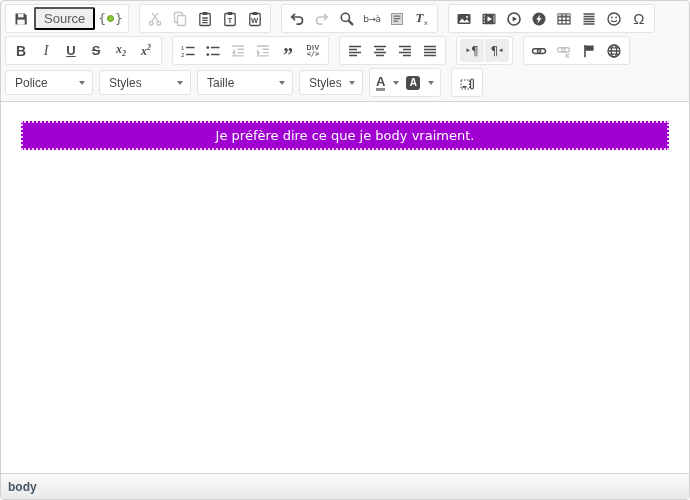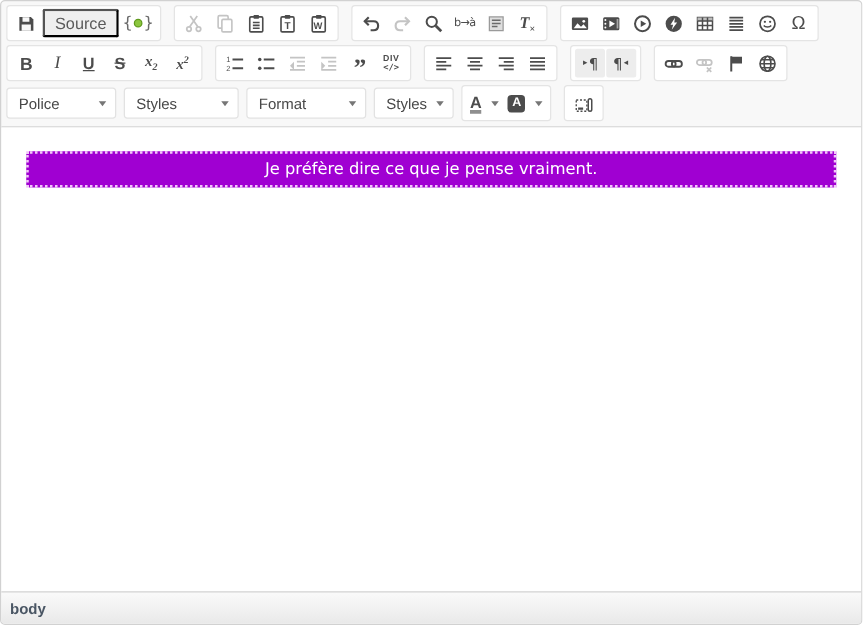--- a/index.html
+++ b/index.html
@@ -415,21 +415,21 @@
     <div class="tb-row">
       <div class="dd" style="width:88px">
         <span>Police</span>
         <span class="caret"></span>
       </div>
       <div class="dd" style="width:92px">
         <span>Styles</span>
         <span class="caret"></span>
       </div>
       <div class="dd" style="width:96px">
-        <span>Format</span>
+        <span>Taille</span>
         <span class="caret"></span>
       </div>
       <div class="dd" style="width:64px">
         <span>Styles</span>
         <span class="caret"></span>
       </div>
 
       <div class="tb-group">
         <button class="tb-btn color-btn">
           <span class="a-under">A</span>
@@ -449,20 +449,20 @@
                 <rect x="3.5" y="11" width="4" height="1.8" fill="currentColor"></rect>
                 <rect x="11.6" y="4" width="2.8" height="10" rx="1.4" fill="none" stroke="currentColor" stroke-width="1.2"></rect>
               </svg>
           </span>
         </button>
       </div>
     </div>
   </div>
 
   <div class="content">
-    <div class="hl-par" style="background: rgb(160, 0, 210); color: rgb(255, 255, 255);">Je préfère dire ce que je pense vraiment.</div>
+    <div class="hl-par" style="background: rgb(160, 0, 210); color: rgb(255, 255, 255);">Je préfère dire ce que je body vraiment.</div>
   </div>
 
   <div class="statusbar">
     <span class="path-item">body</span>
   </div>
 
 </div>
 
 </body></html>

